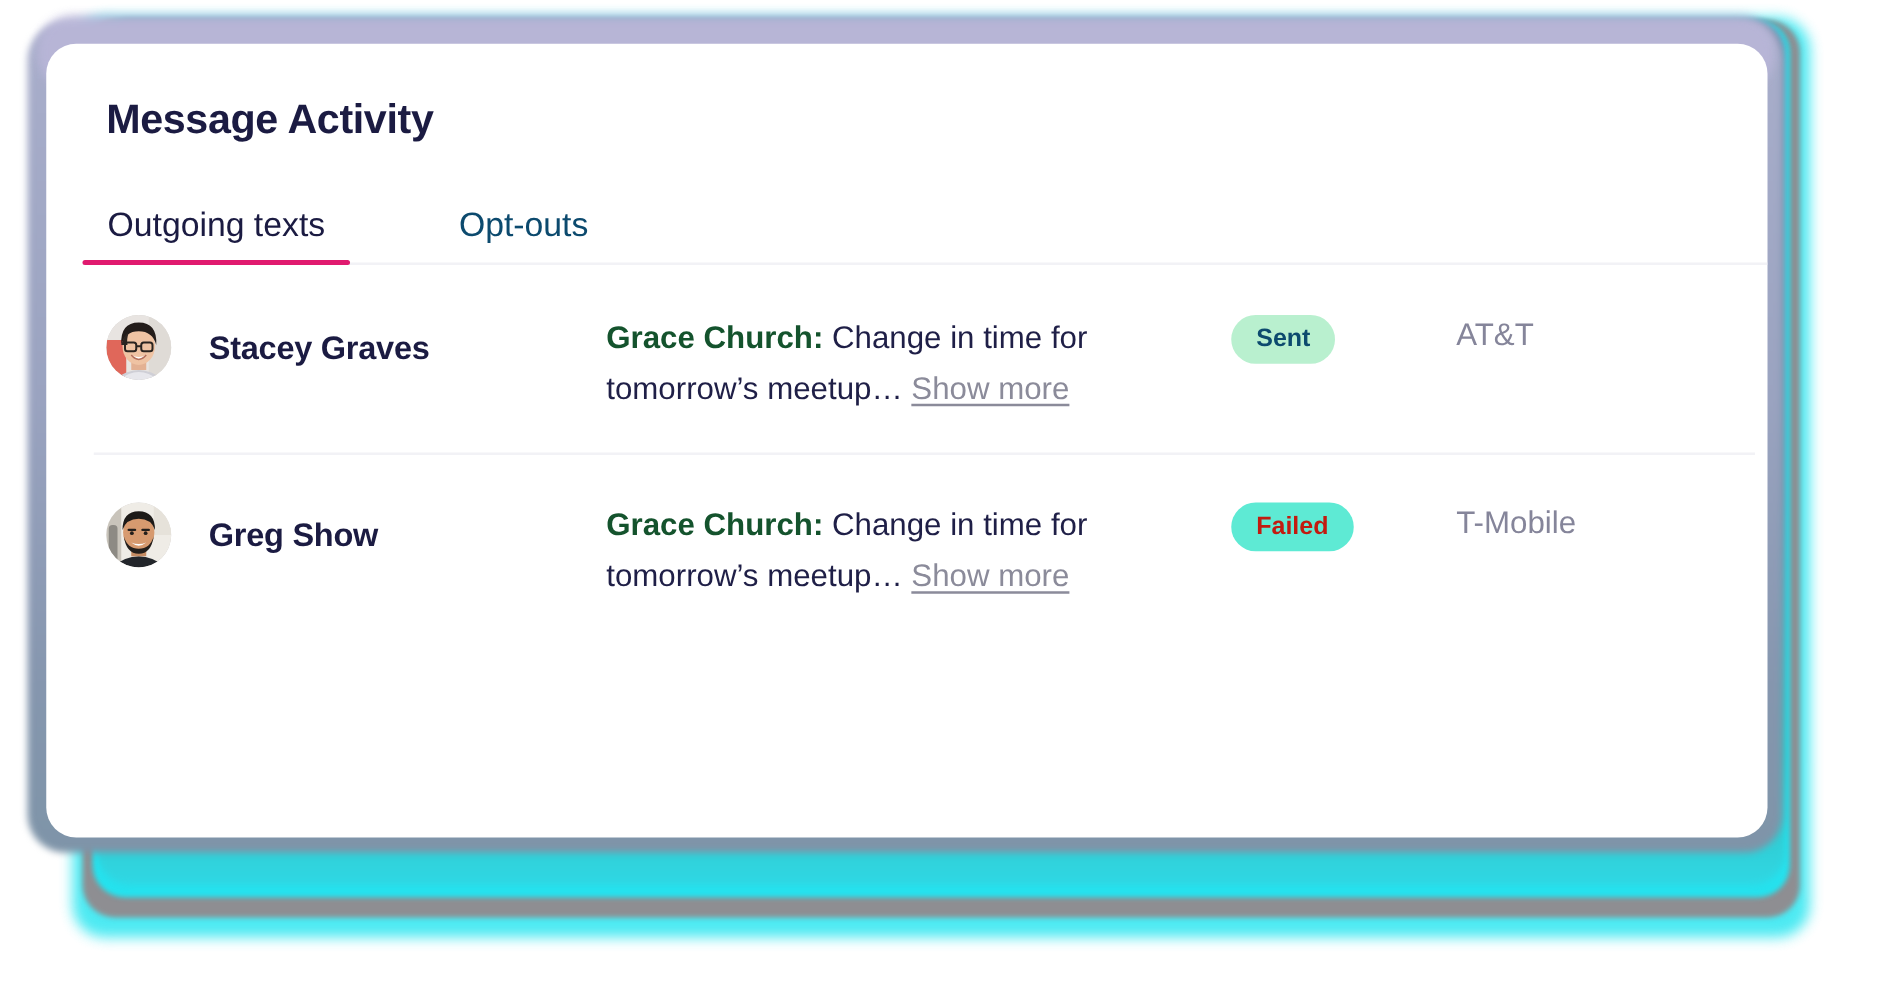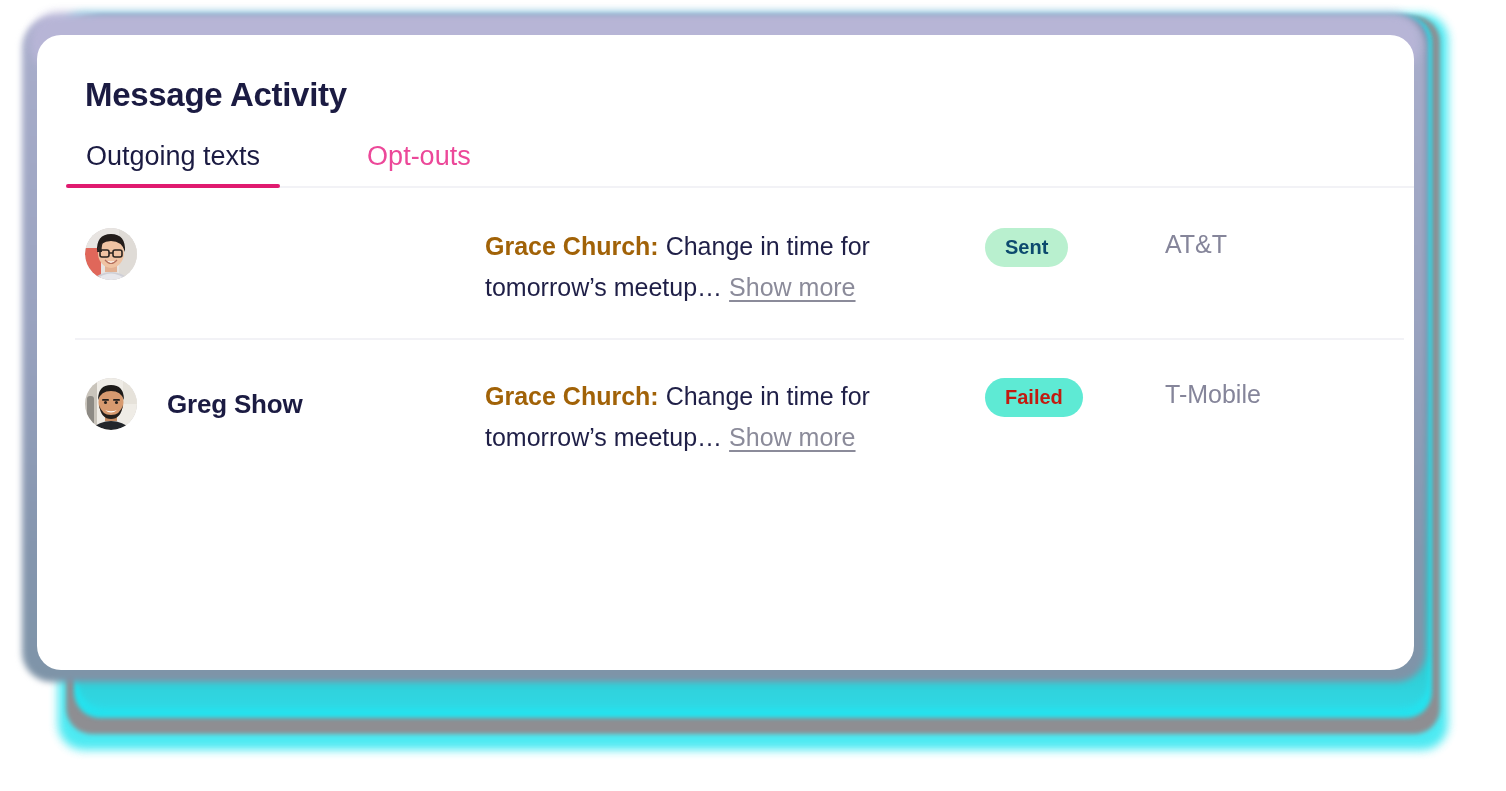--- a/index.html
+++ b/index.html
@@ -109,39 +109,39 @@
     padding: 0 0 0 48px;
     font-size: 33px;
     font-weight: bold;
     letter-spacing: -0.3px;
     color: #1b1b42;
     line-height: 1.1;
   }
 
   
   .tabs {
-    margin-top: 28px;
+    margin-top: 52px;
     padding-left: 29px;
     display: flex;
     align-items: flex-end;
     position: relative;
   }
   .tabs::after {
     content: "";
     position: absolute;
     left: 29px;
     right: 0;
     bottom: 0;
     height: 2px;
     background: #f2f2f6;
   }
   .tab {
     font-size: 27px;
     padding: 0 20px 16px 20px;
-    color: #ec4899;
+    color: #0c4a6e;
     cursor: pointer;
     position: relative;
     white-space: nowrap;
   }
   .tab.active {
     color: #1b1b42;
   }
   .tab.active::after {
     content: "";
     position: absolute;
@@ -204,21 +204,21 @@
   }
 
   .col-message {
     width: 500px;
     flex: 0 0 500px;
     font-size: 25px;
     line-height: 1.62;
     color: #1f1f47;
     padding-top: 0px;
   }
-  .msg-sender { font-weight: bold; color: #a16207; }
+  .msg-sender { font-weight: bold; color: #14532d; }
   .show-more {
     color: #8b8b9a;
     text-decoration: underline;
     text-underline-offset: 4px;
     cursor: pointer;
     white-space: nowrap;
     margin-top: 48px;
   }
 
   .col-status {
@@ -295,20 +295,21 @@
 
                   <rect x="15" y="22" width="9" height="7" rx="2" fill="none" stroke="#2a2420" stroke-width="1.6"></rect>
                   <rect x="28" y="22" width="9" height="7" rx="2" fill="none" stroke="#2a2420" stroke-width="1.6"></rect>
                   <line x1="24" y1="25" x2="28" y2="25" stroke="#2a2420" stroke-width="1.6"></line>
 
                   <path d="M20 32 q6 6 12 0 q-6 3 -12 0 z" fill="#fff"></path>
                   <path d="M20 32 q6 7 12 0" fill="none" stroke="#b4705d" stroke-width="1.2"></path>
                 </g>
               </svg>
             </div>
+            <div class="person-name">Stacey Graves</div>
           </div>
 
           <div class="col-message">
             <span class="msg-sender">Grace Church:</span>
             <span>Change in time for tomorrow’s meetup…</span>
             <span class="show-more">Show more</span>
           </div>
 
           <div class="col-status">
             <span class="badge badge-sent">Sent</span>

